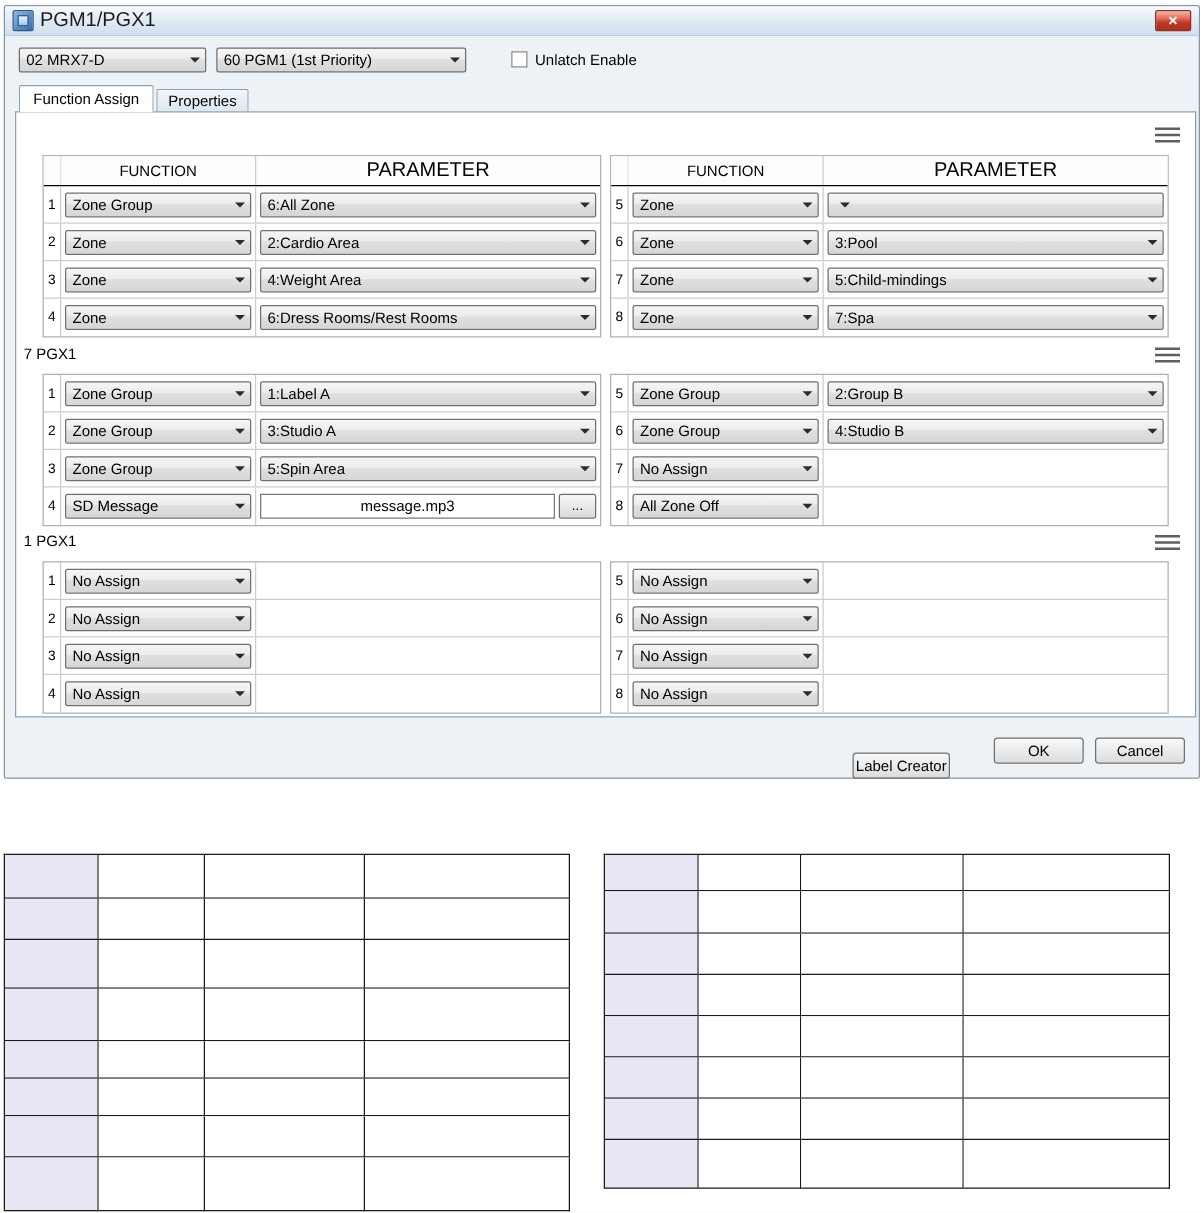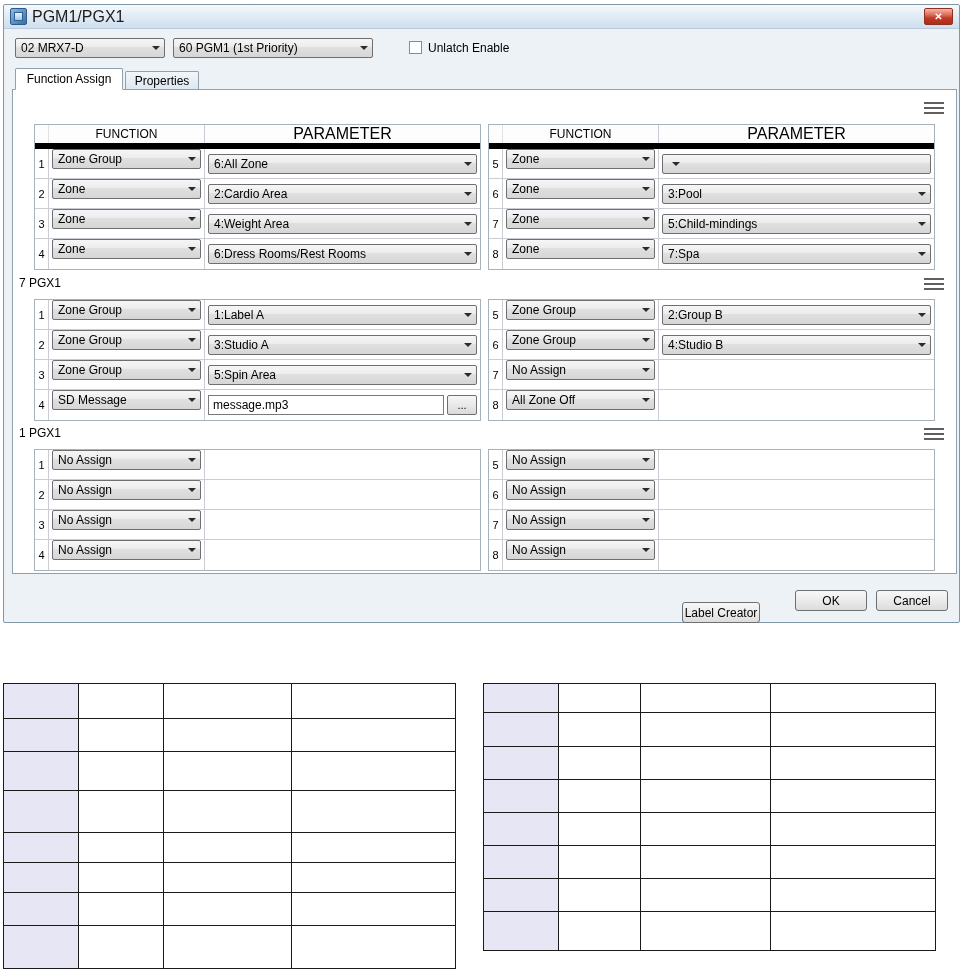--- a/index.html
+++ b/index.html
@@ -36,30 +36,30 @@
   .lbl-2 { top:336px; }
   .menu-icon { position:absolute; right:12px; width:20px; height:12px; display:flex; flex-direction:column; justify-content:space-between; cursor:pointer; }
   .menu-icon i { display:block; height:2px; background:#5f5f5f; }
   .mi-0 { top:12px; } .mi-1 { top:188px; } .mi-2 { top:338px; }
   .slot { position:absolute; width:447px; }
   .sl-0 { left:21px; top:34px; } .sr-0 { left:475px; top:34px; }
   .sl-1 { left:21px; top:209px; } .sr-1 { left:475px; top:209px; }
   .sl-2 { left:21px; top:359px; } .sr-2 { left:475px; top:359px; }
 
   .fa-table { border:1px solid #a8b2ba; box-sizing:border-box; background:#fff; width:100%; }
-  .fa-header { display:flex; height:24px; border-bottom:6px solid #000000; box-sizing:border-box; background:#fdfdfd; }
+  .fa-header { display:flex; height:24px; border-bottom:1px solid #000000; box-sizing:border-box; background:#fdfdfd; }
   .h-num { width:14px; border-right:1px solid #dfe3e7; box-sizing:border-box; }
   .h-func { width:156px; border-right:1px solid #c9ced4; box-sizing:border-box; display:flex; align-items:center; justify-content:center; font-size:12px; }
   .h-param { flex:1; display:flex; align-items:center; justify-content:center; font-size:16px; }
   .fa-row { display:flex; height:30px; border-bottom:1px solid #c9ced4; box-sizing:border-box; align-items:center; }
   .fa-row:last-child { border-bottom:none; }
   .cell-num { width:14px; height:100%; border-right:1px solid #c9ced4; box-sizing:border-box; display:flex; align-items:center; justify-content:center; font-size:11px; }
-  .cell-func { width:156px; height:100%; border-right:1px solid #c9ced4; box-sizing:border-box; display:flex; align-items:flex-start; padding:0 3px; }
+  .cell-func { width:156px; height:100%; border-right:1px solid #c9ced4; box-sizing:border-box; display:flex; align-items:center; padding:0 3px; }
   .cell-param { flex:1; height:100%; display:flex; align-items:center; padding:0 3px; gap:3px; box-sizing:border-box; }
-  .file-input { flex:1; height:20px; box-sizing:border-box; border:1px solid #7a7a7a; padding:0 4px; font:12px "Liberation Sans", sans-serif; background:#fff; }
+  .file-input { flex:1; height:20px; box-sizing:border-box; border:1px solid #7a7a7a; padding:0 20px; font:12px "Liberation Sans", sans-serif; background:#fff;text-align:center; }
   .browse-btn { width:30px; height:20px; flex:0 0 auto; box-sizing:border-box; border:1px solid #6f6f6f; border-radius:2px; background:linear-gradient(#f6f6f6,#eaeaea 45%,#dadada); font:11px "Liberation Sans", sans-serif; cursor:default; }
 
   
   .btn { position:absolute; height:21px; box-sizing:border-box; border:1px solid #6f6f6f; border-radius:3px; background:linear-gradient(#f8f8f8,#ececec 45%,#dcdcdc); font:12px "Liberation Sans", sans-serif; display:flex; align-items:center; justify-content:center; cursor:default; }
   .btn-label-creator { left:678px; top:597px; width:78px; }
   .btn-ok { left:791px; top:585px; width:72px; }
   .btn-cancel { left:872px; top:585px; width:72px; }
 
   
   .bt { position:absolute; border-top:1px solid #1a1a1a; border-left:1px solid #1a1a1a; background:#fff; }

